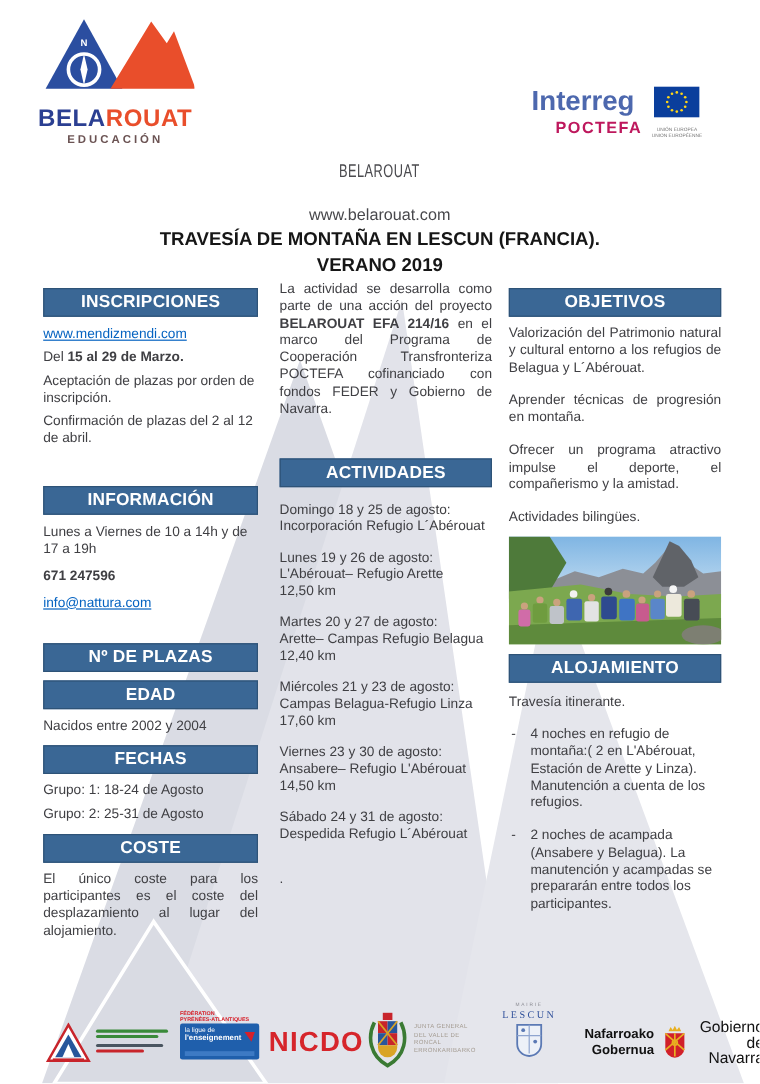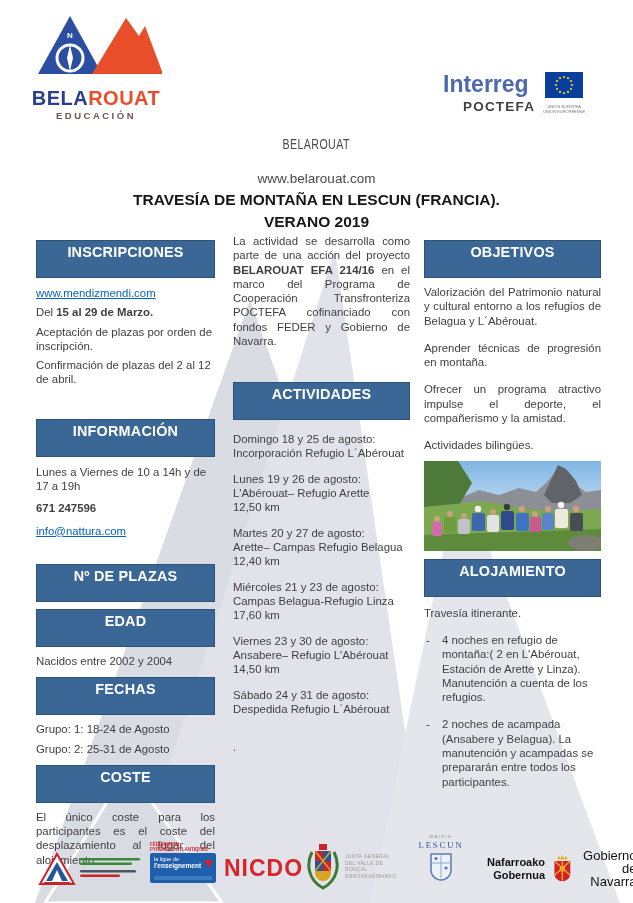--- a/index.html
+++ b/index.html
@@ -13,21 +13,21 @@
   .org{font-size:13px;color:#4a4a4e;display:inline-block;transform:scale(.82,1.18);letter-spacing:.5px;}
   .site{font-size:13.5px;color:#48484c;margin-top:19px;}
   .t1{font-size:15.5px;font-weight:bold;color:#161616;margin-top:5px;}
   .t2{font-size:15.5px;font-weight:bold;color:#161616;margin-top:4px;}
 
   
   .col{position:absolute;z-index:2;font-size:11.4px;line-height:14.3px;}
   .col-l{left:36px;top:240px;width:179px;}
   .col-m{left:233px;top:234px;width:177px;}
   .col-r{left:424px;top:240px;width:177px;}
-  .bar{box-sizing:border-box;height:38px;line-height:22px;background:#3A6795;border:1px solid #2E5377;
+  .bar{box-sizing:border-box;height:24px;line-height:22px;background:#3A6795;border:1px solid #2E5377;
        color:#fff;font-weight:bold;font-size:14.4px;text-align:center;letter-spacing:.2px;}
   .col p{margin:0;}
   .bd{font-weight:bold;}
   .just{text-align:justify;}
   a.lnk{color:#0563C1;text-decoration:underline;}
   .mt5{margin-top:5px!important;}.mt7{margin-top:7px!important;}.mt8{margin-top:8px!important;}
   .mt9{margin-top:9px!important;}.mt13{margin-top:13px!important;}
   .mt24{margin-top:24px!important;}.mt26{margin-top:26px!important;}.mt32{margin-top:32px!important;}
   .mt34{margin-top:34px!important;}
   .act{margin-top:12px;line-height:14px;}
@@ -37,21 +37,21 @@
 
   
   .brandtxt{font-size:20px;font-weight:bold;letter-spacing:.5px;line-height:20px;text-align:center;}
   .brandtxt .b1{color:#2B3F92;}
   .brandtxt .b2{color:#E94E2B;}
   .edu{font-size:9.5px;font-weight:bold;letter-spacing:2.5px;color:#6B5353;text-align:center;margin-top:2px;}
 
   
   .interreg{left:443px;top:28px;width:176px;display:flex;gap:8px;margin-top:44px;}
   .int-name{font-size:23px;font-weight:bold;color:#4D68AE;line-height:24px;}
-  .int-prog{font-size:13.5px;font-weight:bold;color:#404040;letter-spacing:1.2px;margin-top:3px;padding-left:20px;}
+  .int-prog{font-size:13.5px;font-weight:bold;color:#be185d;letter-spacing:1.2px;margin-top:3px;padding-left:20px;}
   .euflag{text-align:center;}
   .eutxt{font-size:4px;color:#777;line-height:5px;margin-top:2px;}
 
   
   .flogo{position:absolute;z-index:2;}
   .ligue-cap{font-size:4.5px;font-weight:bold;color:#D6202A;line-height:5px;}
   .ligue-box{box-sizing:border-box;width:66px;height:30px;background:#1F5FAC;border-radius:2px;margin-top:1px;
              color:#fff;padding:3px 4px 0 4px;position:relative;}
   .ligue-box .lb1{font-size:5.5px;line-height:6px;}
   .ligue-box .lb2{font-size:6.5px;font-weight:bold;line-height:8px;}

